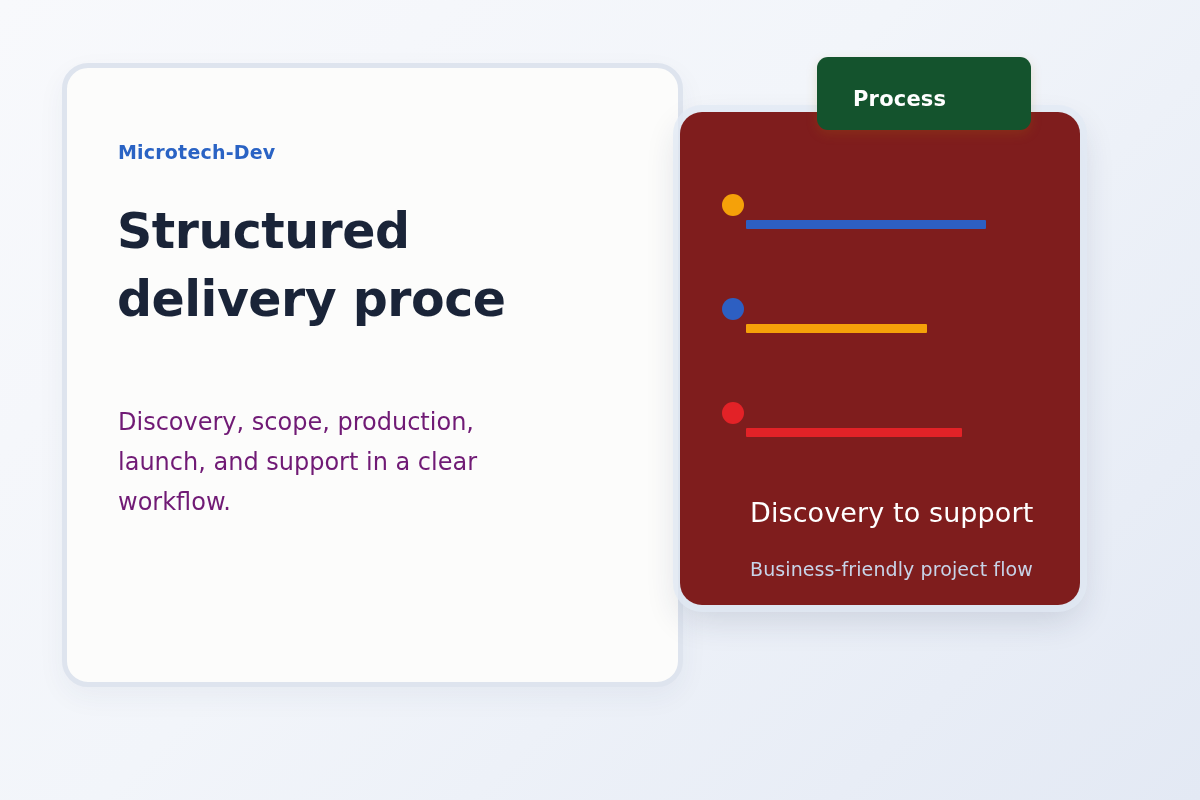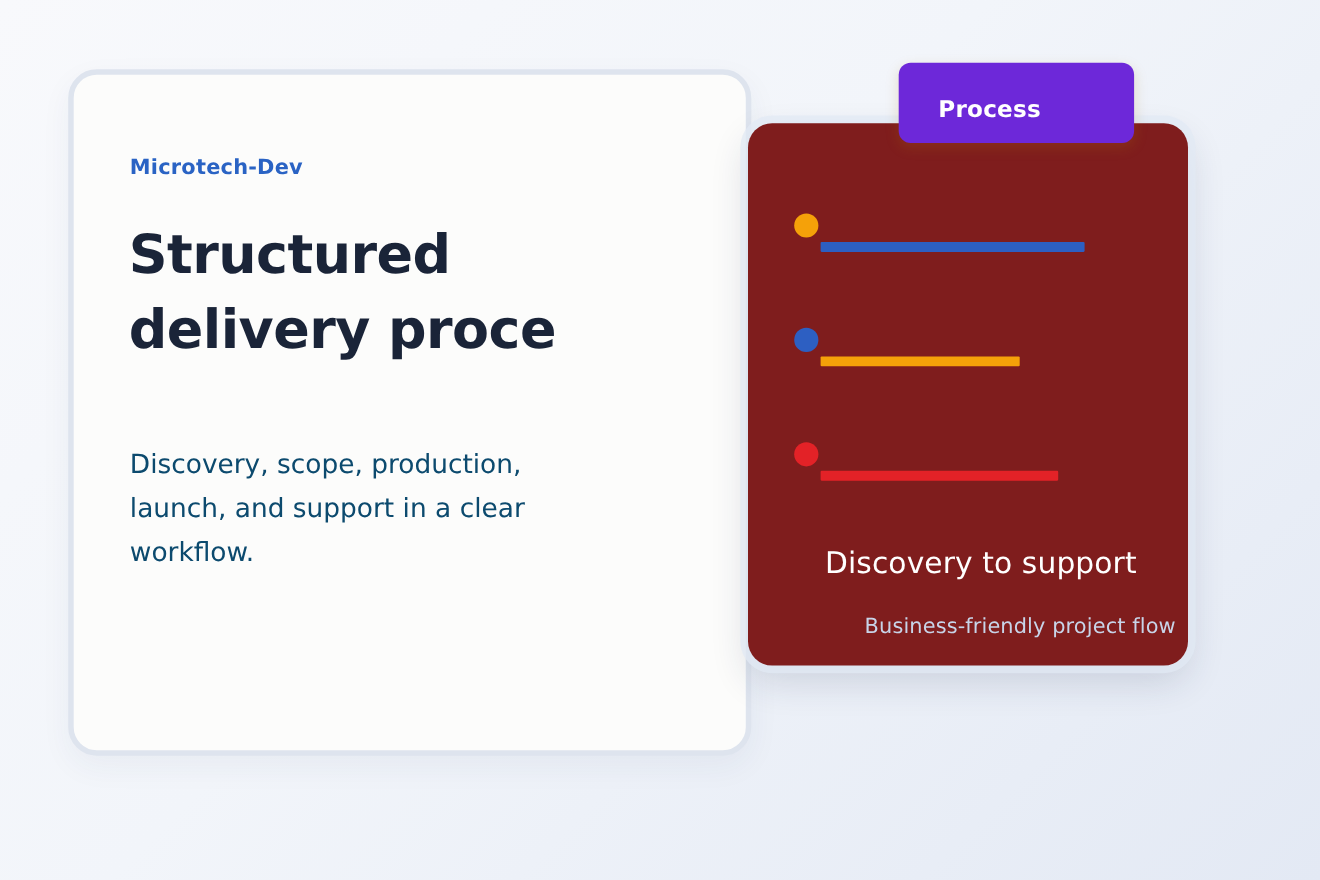--- a/index.html
+++ b/index.html
@@ -139,33 +139,32 @@
     white-space: nowrap;
   }
   .panel-sub {
     position: absolute;
     left: 70px;
     top: 446px;
     font-size: 19px;
     color: #C8D4E8;
     letter-spacing: 0.1px;
     white-space: nowrap;
-    margin-left: 36px;
   }
 </style>
 </head>
 <body style="background: linear-gradient(135deg, rgb(248, 249, 252) 0%, rgb(242, 245, 250) 45%, rgb(227, 233, 244) 100%);">
 
 <div class="stage">
 
   <div class="info-card" style="background: rgb(252, 252, 251); border-color: rgb(222, 228, 238);">
     <div class="eyebrow" style="color: rgb(42, 99, 196);">Microtech-Dev</div>
     <div class="headline" style="color: rgb(26, 36, 56);">Structured
 delivery proce</div>
-    <div class="subcopy" style="color: #0c4a6e;">Discovery, scope, production,
+    <div class="subcopy" style="color: #701a75;">Discovery, scope, production,
 launch, and support in a clear
 workflow.</div>
   </div>
 
   <div class="process-panel" style="background: #7f1d1d;">
     <div class="rows">
 
       <div class="row">
         <span class="dot" style="background: rgb(245, 161, 9);"></span>
         <span class="bar" style="background: rgb(45, 95, 194); width: 240px;"></span>
@@ -180,17 +179,17 @@
         <span class="dot" style="background: rgb(227, 34, 39);"></span>
         <span class="bar" style="background: rgb(227, 34, 39); width: 216px;"></span>
       </div>
 
     </div>
 
     <div class="panel-title" style="color: rgb(255, 255, 255);">Discovery to support</div>
     <div class="panel-sub" style="color: rgb(200, 212, 232);">Business-friendly project flow</div>
   </div>
 
-  <div class="badge" style="background: #6d28d9;">
+  <div class="badge" style="background: #14532d;">
     <div class="badge-label" style="color: rgb(255, 255, 255);">Process</div>
   </div>
 
 </div>
 
 </body></html>

